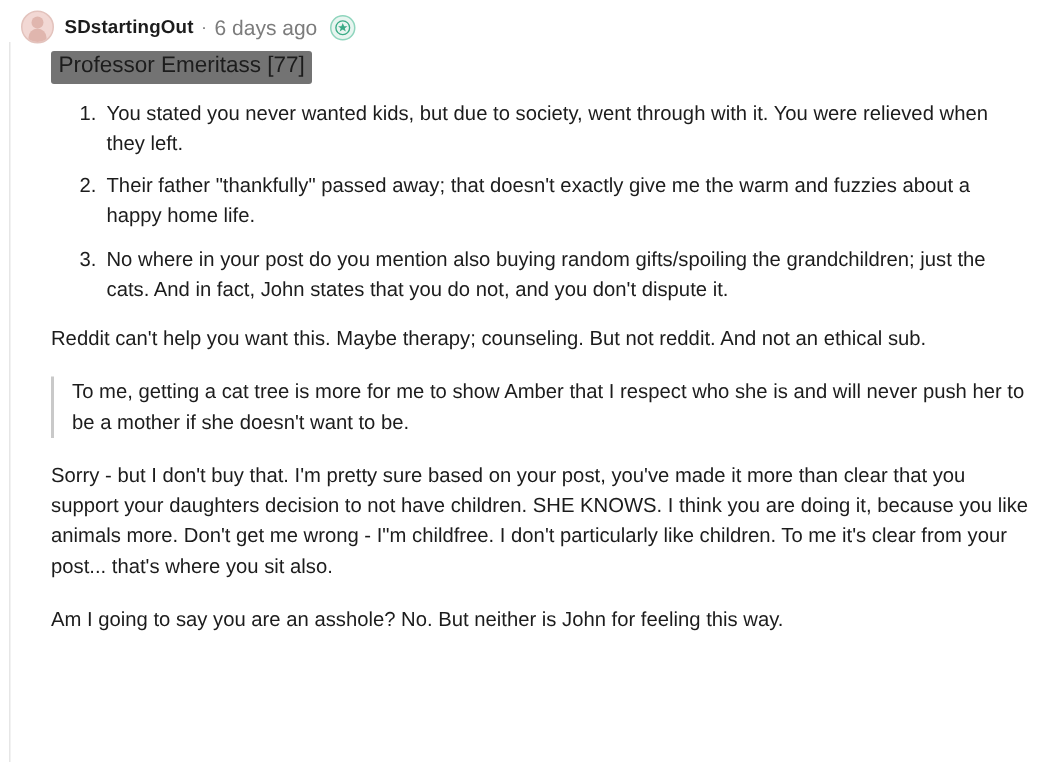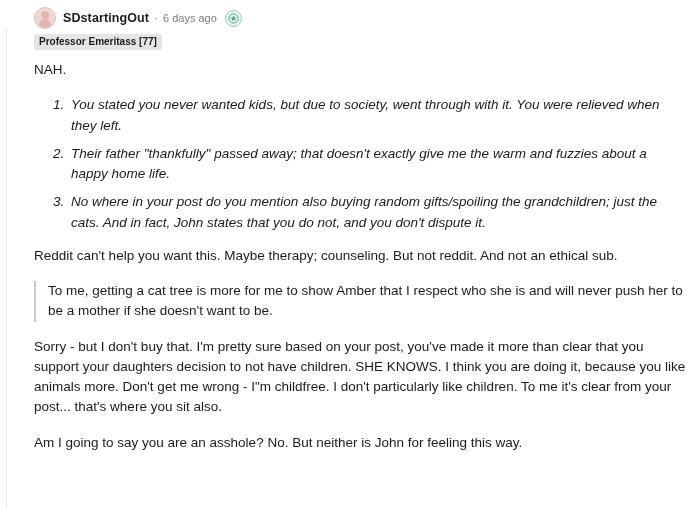--- a/index.html
+++ b/index.html
@@ -26,21 +26,20 @@
     left: 6px;
     top: 28px;
     bottom: 0;
     width: 1px;
     background: #e6e6e6;
   }
   .header {
     display: flex;
     align-items: center;
     gap: 7px;
-    margin-left: 20px;
     height: 20px;
   }
   .avatar {
     width: 20px;
     height: 20px;
     border-radius: 50%;
     background: #f2d8d4;
     border: 1px solid #e3c3bd;
     position: relative;
     flex: 0 0 auto;
@@ -71,47 +70,46 @@
     font-weight: bold;
     color: #1c1c1c;
     letter-spacing: 0.1px;
   }
   .dot-sep {
     font-size: 12px;
     color: #7c7c7c;
     margin: 0 -2px;
   }
   .timestamp {
-    font-size: 11px;
+    font-size: 14px;
     color: #7c7c7c;
   }
   .award-icon {
     width: 15px;
     height: 15px;
     border-radius: 50%;
     background: #e8f5f0;
     border: 1px solid #8fd5bd;
     display: inline-flex;
     align-items: center;
     justify-content: center;
     flex: 0 0 auto;
     margin-left: 1px;
   }
   .award-icon svg { display: block; }
 
   .flair {
     display: inline-block;
     margin: 6px 0 0 20px;
-    background: #e5e5e5;
+    background: #737373;
     color: #1c1c1c;
-    font-size: 10px;
+    font-size: 15px;
     padding: 2px 5px 3px 5px;
     border-radius: 2px;
     line-height: 1.1;
-    font-weight: bold;
   }
 
   .body {
     margin-left: 20px;
     margin-top: 10px;
     font-size: 13.5px;
     line-height: 1.5;
     color: #1c1c1c;
   }
   .body p {
@@ -120,21 +118,20 @@
   .body p:last-child {
     margin-bottom: 0;
   }
   ol.points {
     margin: 0 0 13px 0;
     padding-left: 34px;
   }
   ol.points li {
     margin-bottom: 8px;
     padding-left: 3px;
-    font-style: italic;
   }
   ol.points li:last-child {
     margin-bottom: 12px;
   }
   blockquote.quote {
     margin: 0 0 15px 0;
     padding: 0 0 0 12px;
     border-left: 2px solid #c9c9c9;
     color: #1c1c1c;
   }
@@ -158,21 +155,20 @@
       <svg width="11" height="11" viewBox="0 0 12 12" aria-hidden="true">
         <circle cx="6" cy="6" r="5" fill="none" stroke="#3aab86" stroke-width="1"></circle>
         <path d="M6 2.6 L7.0 4.9 L9.4 4.9 L7.5 6.4 L8.2 8.7 L6 7.3 L3.8 8.7 L4.5 6.4 L2.6 4.9 L5.0 4.9 Z" fill="#3aab86"></path>
       </svg>
     </span>
   </div>
 
   <div class="flair">Professor Emeritass [77]</div>
 
   <div class="body">
-    <p>NAH.</p>
 
     <ol class="points">
       <li>You stated you never wanted kids, but due to society, went through with it. You were relieved when they left.</li>
       <li>Their father "thankfully" passed away; that doesn't exactly give me the warm and fuzzies about a happy home life.</li>
       <li>No where in your post do you mention also buying random gifts/spoiling the grandchildren; just the cats. And in fact, John states that you do not, and you don't dispute it.</li>
     </ol>
 
     <p>Reddit can't help you want this. Maybe therapy; counseling. But not reddit. And not an ethical sub.</p>
 
     <blockquote class="quote">

